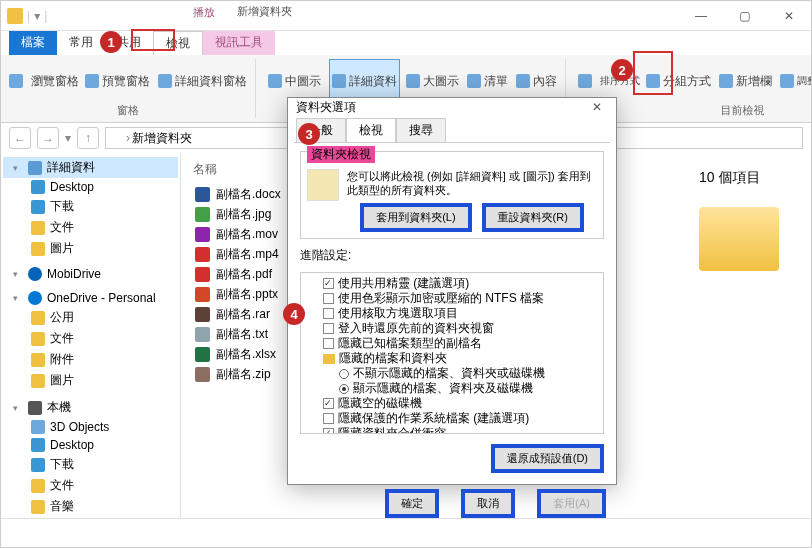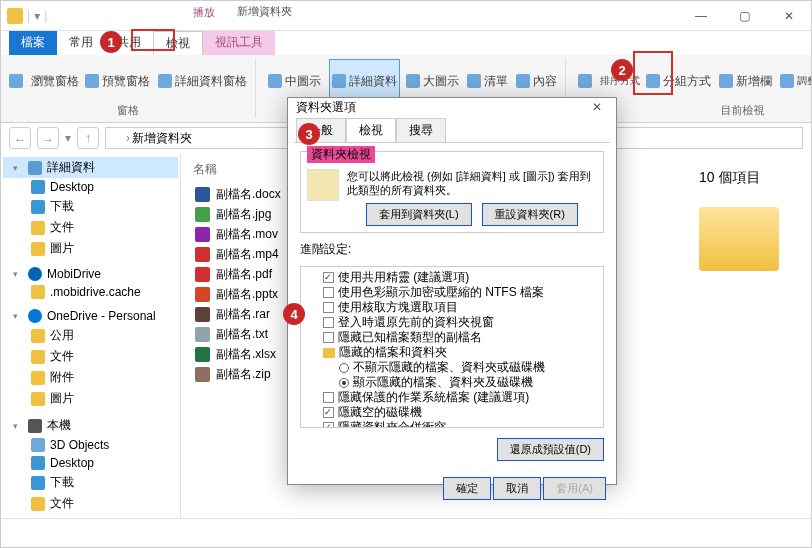--- a/index.html
+++ b/index.html
@@ -92,30 +92,30 @@
 .dlg-title .x { margin-left: auto; color: #555; padding: 2px 6px; }
 .dlg-tabs { display: flex; padding: 2px 8px 0; gap: 0; }
 .dlg-tab { padding: 3px 12px; border: 1px solid #ccc; border-bottom: none; font-size: 12px; background: #f0f0f0; }
 .dlg-tab.active { background: #fff; }
 .dlg-body { flex: 1; border-top: 1px solid #ccc; margin: 0 6px; padding: 8px 6px; display: flex; flex-direction: column; gap: 8px; }
 .fv-group { border: 1px solid #ccc; padding: 6px; font-size: 11px; }
 .fv-group .fv-title { position: relative; top: -12px; background: #ec4899; display: inline-block; padding: 0 4px; }
 .fv-row { display: flex; gap: 8px; align-items: flex-start; margin-top: -6px; }
 .fv-icon { width: 32px; height: 32px; background: #f5e7b2; border: 1px solid #ddd; flex-shrink: 0; }
 .fv-btns { display: flex; gap: 10px; margin-top: 6px; justify-content: center; }
-.dbtn { padding: 3px 12px; border: 1px solid #1d4ed8; background: #e1e1e1; font-size: 11px; }
+.dbtn { padding: 3px 12px; border: 4px solid #1d4ed8; background: #e1e1e1; font-size: 11px; }
 .adv-label { font-size: 12px; }
 .adv-list { border: 1px solid #ccc; height: 162px; overflow: hidden; padding: 3px 4px; font-size: 11px; background: #fff; }
 .adv-item { display: flex; align-items: center; gap: 4px; padding: 0 2px; line-height: 15px; }
 .adv-item.indent1 { padding-left: 18px; }
 .adv-item.indent2 { padding-left: 34px; }
 .adv-folder { width: 12px; height: 10px; background: #f0c040; flex-shrink: 0; }
 .radio { width: 10px; height: 10px; border: 1px solid #666; border-radius: 50%; flex-shrink: 0; position: relative; }
 .radio.checked::after { content: ""; position: absolute; inset: 2px; background: #333; border-radius: 50%; }
-.dlg-footer { display: flex; justify-content: flex-end; gap: 2px; padding: 6px 10px; }
+.dlg-footer { display: flex; justify-content: flex-end; gap: 22px; padding: 6px 10px; }
 .restore-row { display: flex; justify-content: flex-end; padding: 2px 0; }
 
 </style>
 </head>
 <body>
 
 <div class="titlebar">
   <div class="qat">
     <div class="qat-icon"></div>
     <span style="color:#ccc">|</span>
@@ -279,24 +279,20 @@
       </div>
     <div class="nav-item sub">
         <span class="nicon pic"></span>
         <span>圖片</span>
       </div>
     <div style="height:6px"></div>
     <div class="nav-item">
         <span class="tw">▾</span>
         <span class="nicon cloud"></span>
         <span>MobiDrive</span>
-      </div>
-    <div class="nav-item sub">
-        <span class="nicon folder"></span>
-        <span>.mobidrive.cache</span>
       </div>
     <div style="height:6px"></div>
     <div class="nav-item">
         <span class="tw">▾</span>
         <span class="nicon od"></span>
         <span>OneDrive - Personal</span>
       </div>
     <div class="nav-item sub">
         <span class="nicon folder"></span>
         <span>公用</span>
@@ -448,26 +444,26 @@
         </div>
       <div class="adv-item indent2">
           <span class="radio"></span>
           <span>不顯示隱藏的檔案、資料夾或磁碟機</span>
         </div>
       <div class="adv-item indent2">
           <span class="radio checked"></span>
           <span>顯示隱藏的檔案、資料夾及磁碟機</span>
         </div>
       <div class="adv-item indent1">
+          <span class="cb checked"></span>
+          <span>隱藏空的磁碟機</span>
+        </div>
+      <div class="adv-item indent1">
           <span class="cb"></span>
           <span>隱藏保護的作業系統檔案 (建議選項)</span>
-        </div>
-      <div class="adv-item indent1">
-          <span class="cb checked"></span>
-          <span>隱藏空的磁碟機</span>
         </div>
       <div class="adv-item indent1">
           <span class="cb checked"></span>
           <span>隱藏資料夾合併衝突</span>
         </div>
 
     </div>
     <div class="restore-row">
       <button class="dbtn">還原成預設值(D)</button>
     </div>

